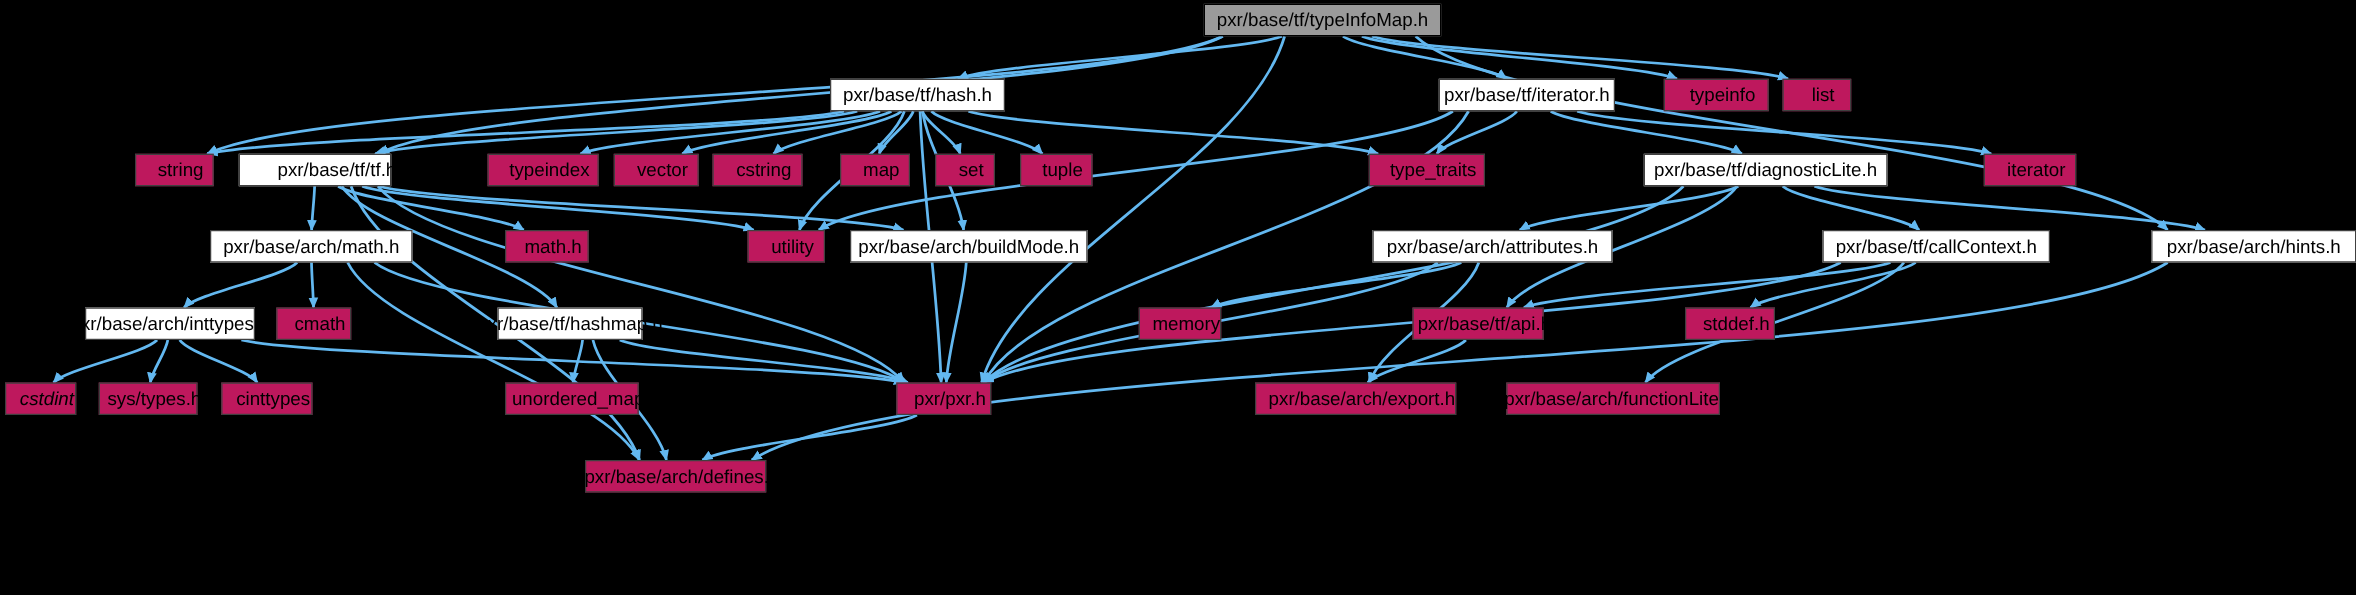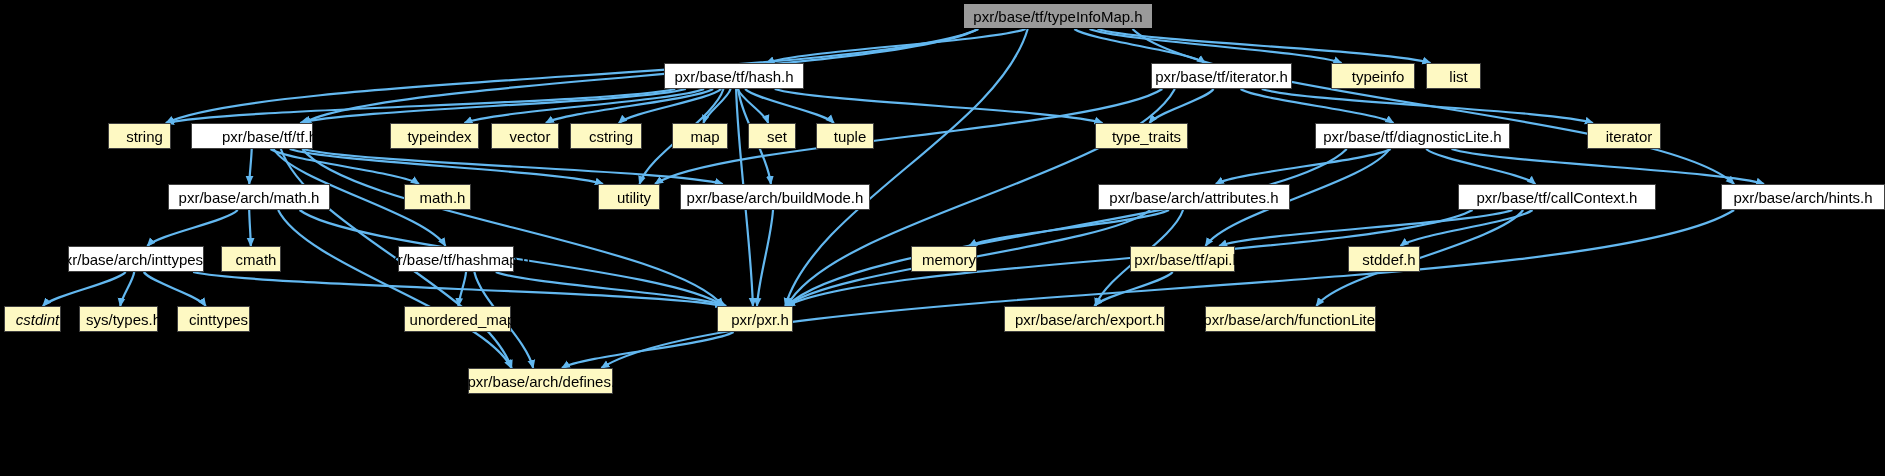--- a/index.html
+++ b/index.html
@@ -41,21 +41,21 @@
   }
   .node.root {
     background: #9a9a9a;
     border-color: #000000;
   }
   .node.internal {
     background: #ffffff;
     border-color: #404040;
   }
   .node.leaf {
-    background: #fef9c3;
+    background: #be185d;
     border-color: #404040;
     padding-left: 17px;
   }
 </style>
 </head>
 <body>
 
 <div id="graph">
   <svg id="edges" viewBox="0 0 1885 476" width="1885" height="476">
     <defs>
@@ -182,21 +182,21 @@
       </div>
       <div class="node leaf" style="left: 598px; top: 184px; width: 62px;">
         <span>utility</span>
       </div>
       <div class="node internal" style="left: 680px; top: 184px; width: 190px;">
         <span>pxr/base/arch/buildMode.h</span>
       </div>
       <div class="node internal" style="left: 1098px; top: 184px; width: 192px;">
         <span>pxr/base/arch/attributes.h</span>
       </div>
-      <div class="node internal" style="left: 1458px; top: 184px; width: 198px;">
+      <div class="node internal" style="left: 1458px; top: 184px; width: 182px;">
         <span>pxr/base/tf/callContext.h</span>
       </div>
       <div class="node internal" style="left: 1721px; top: 184px; width: 164px;">
         <span>pxr/base/arch/hints.h</span>
       </div>
       <div class="node internal" style="left: 68px; top: 246px; width: 136px;">
         <span>pxr/base/arch/inttypes.h</span>
       </div>
       <div class="node leaf" style="left: 221px; top: 246px; width: 60px;">
         <span>cmath</span>

